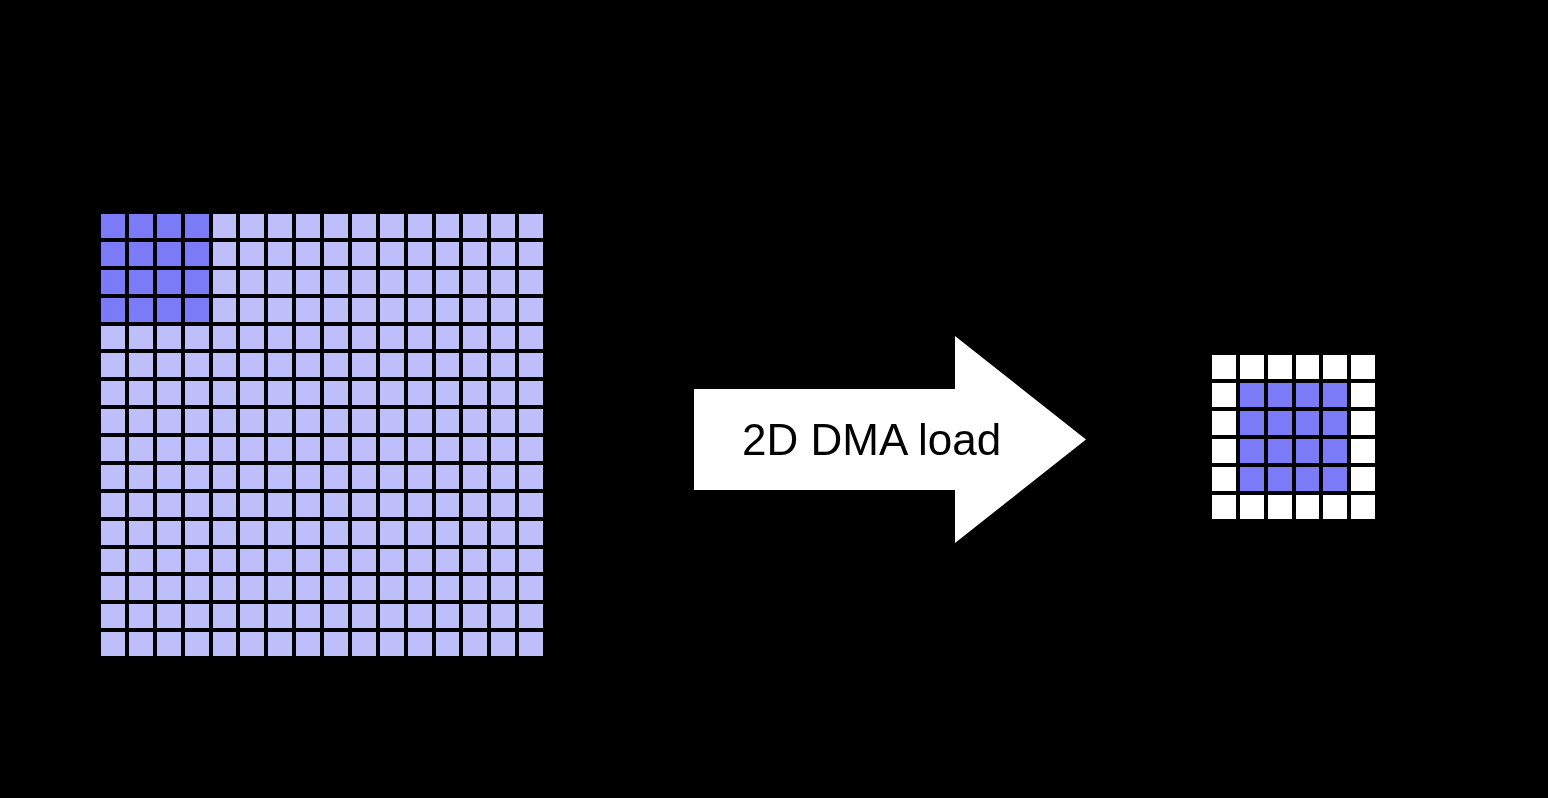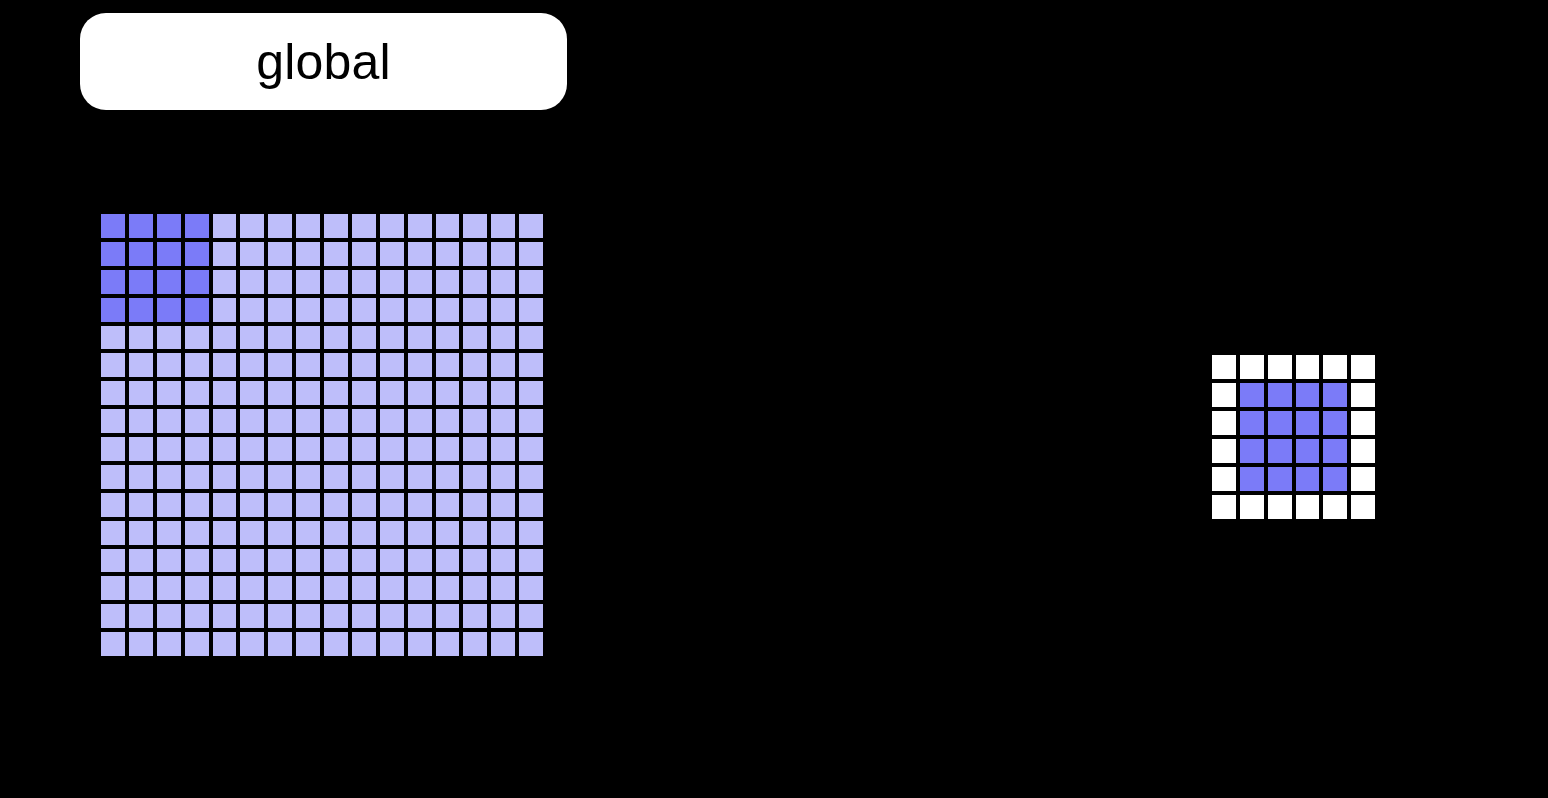--- a/index.html
+++ b/index.html
@@ -104,317 +104,320 @@
     line-height: 1;
     white-space: nowrap;
     pointer-events: none;
   }
 </style>
 </head>
 <body>
 
 <div id="stage" style="background: rgb(0, 0, 0);">
 
-  <div class="pill" id="pill-global">
-    <span>global</span>
+
+
+  <div class="grid" id="grid-global">
+      <div class="cell" style="background: rgb(123, 123, 248);"></div>
+      <div class="cell" style="background: rgb(123, 123, 248);"></div>
+      <div class="cell" style="background: rgb(123, 123, 248);"></div>
+      <div class="cell" style="background: rgb(123, 123, 248);"></div>
+      <div class="cell" style="background: rgb(190, 190, 250);"></div>
+      <div class="cell" style="background: rgb(190, 190, 250);"></div>
+      <div class="cell" style="background: rgb(190, 190, 250);"></div>
+      <div class="cell" style="background: rgb(190, 190, 250);"></div>
+      <div class="cell" style="background: rgb(190, 190, 250);"></div>
+      <div class="cell" style="background: rgb(190, 190, 250);"></div>
+      <div class="cell" style="background: rgb(190, 190, 250);"></div>
+      <div class="cell" style="background: rgb(190, 190, 250);"></div>
+      <div class="cell" style="background: rgb(190, 190, 250);"></div>
+      <div class="cell" style="background: rgb(190, 190, 250);"></div>
+      <div class="cell" style="background: rgb(190, 190, 250);"></div>
+      <div class="cell" style="background: rgb(190, 190, 250);"></div>
+      <div class="cell" style="background: rgb(123, 123, 248);"></div>
+      <div class="cell" style="background: rgb(123, 123, 248);"></div>
+      <div class="cell" style="background: rgb(123, 123, 248);"></div>
+      <div class="cell" style="background: rgb(123, 123, 248);"></div>
+      <div class="cell" style="background: rgb(190, 190, 250);"></div>
+      <div class="cell" style="background: rgb(190, 190, 250);"></div>
+      <div class="cell" style="background: rgb(190, 190, 250);"></div>
+      <div class="cell" style="background: rgb(190, 190, 250);"></div>
+      <div class="cell" style="background: rgb(190, 190, 250);"></div>
+      <div class="cell" style="background: rgb(190, 190, 250);"></div>
+      <div class="cell" style="background: rgb(190, 190, 250);"></div>
+      <div class="cell" style="background: rgb(190, 190, 250);"></div>
+      <div class="cell" style="background: rgb(190, 190, 250);"></div>
+      <div class="cell" style="background: rgb(190, 190, 250);"></div>
+      <div class="cell" style="background: rgb(190, 190, 250);"></div>
+      <div class="cell" style="background: rgb(190, 190, 250);"></div>
+      <div class="cell" style="background: rgb(123, 123, 248);"></div>
+      <div class="cell" style="background: rgb(123, 123, 248);"></div>
+      <div class="cell" style="background: rgb(123, 123, 248);"></div>
+      <div class="cell" style="background: rgb(123, 123, 248);"></div>
+      <div class="cell" style="background: rgb(190, 190, 250);"></div>
+      <div class="cell" style="background: rgb(190, 190, 250);"></div>
+      <div class="cell" style="background: rgb(190, 190, 250);"></div>
+      <div class="cell" style="background: rgb(190, 190, 250);"></div>
+      <div class="cell" style="background: rgb(190, 190, 250);"></div>
+      <div class="cell" style="background: rgb(190, 190, 250);"></div>
+      <div class="cell" style="background: rgb(190, 190, 250);"></div>
+      <div class="cell" style="background: rgb(190, 190, 250);"></div>
+      <div class="cell" style="background: rgb(190, 190, 250);"></div>
+      <div class="cell" style="background: rgb(190, 190, 250);"></div>
+      <div class="cell" style="background: rgb(190, 190, 250);"></div>
+      <div class="cell" style="background: rgb(190, 190, 250);"></div>
+      <div class="cell" style="background: rgb(123, 123, 248);"></div>
+      <div class="cell" style="background: rgb(123, 123, 248);"></div>
+      <div class="cell" style="background: rgb(123, 123, 248);"></div>
+      <div class="cell" style="background: rgb(123, 123, 248);"></div>
+      <div class="cell" style="background: rgb(190, 190, 250);"></div>
+      <div class="cell" style="background: rgb(190, 190, 250);"></div>
+      <div class="cell" style="background: rgb(190, 190, 250);"></div>
+      <div class="cell" style="background: rgb(190, 190, 250);"></div>
+      <div class="cell" style="background: rgb(190, 190, 250);"></div>
+      <div class="cell" style="background: rgb(190, 190, 250);"></div>
+      <div class="cell" style="background: rgb(190, 190, 250);"></div>
+      <div class="cell" style="background: rgb(190, 190, 250);"></div>
+      <div class="cell" style="background: rgb(190, 190, 250);"></div>
+      <div class="cell" style="background: rgb(190, 190, 250);"></div>
+      <div class="cell" style="background: rgb(190, 190, 250);"></div>
+      <div class="cell" style="background: rgb(190, 190, 250);"></div>
+      <div class="cell" style="background: rgb(190, 190, 250);"></div>
+      <div class="cell" style="background: rgb(190, 190, 250);"></div>
+      <div class="cell" style="background: rgb(190, 190, 250);"></div>
+      <div class="cell" style="background: rgb(190, 190, 250);"></div>
+      <div class="cell" style="background: rgb(190, 190, 250);"></div>
+      <div class="cell" style="background: rgb(190, 190, 250);"></div>
+      <div class="cell" style="background: rgb(190, 190, 250);"></div>
+      <div class="cell" style="background: rgb(190, 190, 250);"></div>
+      <div class="cell" style="background: rgb(190, 190, 250);"></div>
+      <div class="cell" style="background: rgb(190, 190, 250);"></div>
+      <div class="cell" style="background: rgb(190, 190, 250);"></div>
+      <div class="cell" style="background: rgb(190, 190, 250);"></div>
+      <div class="cell" style="background: rgb(190, 190, 250);"></div>
+      <div class="cell" style="background: rgb(190, 190, 250);"></div>
+      <div class="cell" style="background: rgb(190, 190, 250);"></div>
+      <div class="cell" style="background: rgb(190, 190, 250);"></div>
+      <div class="cell" style="background: rgb(190, 190, 250);"></div>
+      <div class="cell" style="background: rgb(190, 190, 250);"></div>
+      <div class="cell" style="background: rgb(190, 190, 250);"></div>
+      <div class="cell" style="background: rgb(190, 190, 250);"></div>
+      <div class="cell" style="background: rgb(190, 190, 250);"></div>
+      <div class="cell" style="background: rgb(190, 190, 250);"></div>
+      <div class="cell" style="background: rgb(190, 190, 250);"></div>
+      <div class="cell" style="background: rgb(190, 190, 250);"></div>
+      <div class="cell" style="background: rgb(190, 190, 250);"></div>
+      <div class="cell" style="background: rgb(190, 190, 250);"></div>
+      <div class="cell" style="background: rgb(190, 190, 250);"></div>
+      <div class="cell" style="background: rgb(190, 190, 250);"></div>
+      <div class="cell" style="background: rgb(190, 190, 250);"></div>
+      <div class="cell" style="background: rgb(190, 190, 250);"></div>
+      <div class="cell" style="background: rgb(190, 190, 250);"></div>
+      <div class="cell" style="background: rgb(190, 190, 250);"></div>
+      <div class="cell" style="background: rgb(190, 190, 250);"></div>
+      <div class="cell" style="background: rgb(190, 190, 250);"></div>
+      <div class="cell" style="background: rgb(190, 190, 250);"></div>
+      <div class="cell" style="background: rgb(190, 190, 250);"></div>
+      <div class="cell" style="background: rgb(190, 190, 250);"></div>
+      <div class="cell" style="background: rgb(190, 190, 250);"></div>
+      <div class="cell" style="background: rgb(190, 190, 250);"></div>
+      <div class="cell" style="background: rgb(190, 190, 250);"></div>
+      <div class="cell" style="background: rgb(190, 190, 250);"></div>
+      <div class="cell" style="background: rgb(190, 190, 250);"></div>
+      <div class="cell" style="background: rgb(190, 190, 250);"></div>
+      <div class="cell" style="background: rgb(190, 190, 250);"></div>
+      <div class="cell" style="background: rgb(190, 190, 250);"></div>
+      <div class="cell" style="background: rgb(190, 190, 250);"></div>
+      <div class="cell" style="background: rgb(190, 190, 250);"></div>
+      <div class="cell" style="background: rgb(190, 190, 250);"></div>
+      <div class="cell" style="background: rgb(190, 190, 250);"></div>
+      <div class="cell" style="background: rgb(190, 190, 250);"></div>
+      <div class="cell" style="background: rgb(190, 190, 250);"></div>
+      <div class="cell" style="background: rgb(190, 190, 250);"></div>
+      <div class="cell" style="background: rgb(190, 190, 250);"></div>
+      <div class="cell" style="background: rgb(190, 190, 250);"></div>
+      <div class="cell" style="background: rgb(190, 190, 250);"></div>
+      <div class="cell" style="background: rgb(190, 190, 250);"></div>
+      <div class="cell" style="background: rgb(190, 190, 250);"></div>
+      <div class="cell" style="background: rgb(190, 190, 250);"></div>
+      <div class="cell" style="background: rgb(190, 190, 250);"></div>
+      <div class="cell" style="background: rgb(190, 190, 250);"></div>
+      <div class="cell" style="background: rgb(190, 190, 250);"></div>
+      <div class="cell" style="background: rgb(190, 190, 250);"></div>
+      <div class="cell" style="background: rgb(190, 190, 250);"></div>
+      <div class="cell" style="background: rgb(190, 190, 250);"></div>
+      <div class="cell" style="background: rgb(190, 190, 250);"></div>
+      <div class="cell" style="background: rgb(190, 190, 250);"></div>
+      <div class="cell" style="background: rgb(190, 190, 250);"></div>
+      <div class="cell" style="background: rgb(190, 190, 250);"></div>
+      <div class="cell" style="background: rgb(190, 190, 250);"></div>
+      <div class="cell" style="background: rgb(190, 190, 250);"></div>
+      <div class="cell" style="background: rgb(190, 190, 250);"></div>
+      <div class="cell" style="background: rgb(190, 190, 250);"></div>
+      <div class="cell" style="background: rgb(190, 190, 250);"></div>
+      <div class="cell" style="background: rgb(190, 190, 250);"></div>
+      <div class="cell" style="background: rgb(190, 190, 250);"></div>
+      <div class="cell" style="background: rgb(190, 190, 250);"></div>
+      <div class="cell" style="background: rgb(190, 190, 250);"></div>
+      <div class="cell" style="background: rgb(190, 190, 250);"></div>
+      <div class="cell" style="background: rgb(190, 190, 250);"></div>
+      <div class="cell" style="background: rgb(190, 190, 250);"></div>
+      <div class="cell" style="background: rgb(190, 190, 250);"></div>
+      <div class="cell" style="background: rgb(190, 190, 250);"></div>
+      <div class="cell" style="background: rgb(190, 190, 250);"></div>
+      <div class="cell" style="background: rgb(190, 190, 250);"></div>
+      <div class="cell" style="background: rgb(190, 190, 250);"></div>
+      <div class="cell" style="background: rgb(190, 190, 250);"></div>
+      <div class="cell" style="background: rgb(190, 190, 250);"></div>
+      <div class="cell" style="background: rgb(190, 190, 250);"></div>
+      <div class="cell" style="background: rgb(190, 190, 250);"></div>
+      <div class="cell" style="background: rgb(190, 190, 250);"></div>
+      <div class="cell" style="background: rgb(190, 190, 250);"></div>
+      <div class="cell" style="background: rgb(190, 190, 250);"></div>
+      <div class="cell" style="background: rgb(190, 190, 250);"></div>
+      <div class="cell" style="background: rgb(190, 190, 250);"></div>
+      <div class="cell" style="background: rgb(190, 190, 250);"></div>
+      <div class="cell" style="background: rgb(190, 190, 250);"></div>
+      <div class="cell" style="background: rgb(190, 190, 250);"></div>
+      <div class="cell" style="background: rgb(190, 190, 250);"></div>
+      <div class="cell" style="background: rgb(190, 190, 250);"></div>
+      <div class="cell" style="background: rgb(190, 190, 250);"></div>
+      <div class="cell" style="background: rgb(190, 190, 250);"></div>
+      <div class="cell" style="background: rgb(190, 190, 250);"></div>
+      <div class="cell" style="background: rgb(190, 190, 250);"></div>
+      <div class="cell" style="background: rgb(190, 190, 250);"></div>
+      <div class="cell" style="background: rgb(190, 190, 250);"></div>
+      <div class="cell" style="background: rgb(190, 190, 250);"></div>
+      <div class="cell" style="background: rgb(190, 190, 250);"></div>
+      <div class="cell" style="background: rgb(190, 190, 250);"></div>
+      <div class="cell" style="background: rgb(190, 190, 250);"></div>
+      <div class="cell" style="background: rgb(190, 190, 250);"></div>
+      <div class="cell" style="background: rgb(190, 190, 250);"></div>
+      <div class="cell" style="background: rgb(190, 190, 250);"></div>
+      <div class="cell" style="background: rgb(190, 190, 250);"></div>
+      <div class="cell" style="background: rgb(190, 190, 250);"></div>
+      <div class="cell" style="background: rgb(190, 190, 250);"></div>
+      <div class="cell" style="background: rgb(190, 190, 250);"></div>
+      <div class="cell" style="background: rgb(190, 190, 250);"></div>
+      <div class="cell" style="background: rgb(190, 190, 250);"></div>
+      <div class="cell" style="background: rgb(190, 190, 250);"></div>
+      <div class="cell" style="background: rgb(190, 190, 250);"></div>
+      <div class="cell" style="background: rgb(190, 190, 250);"></div>
+      <div class="cell" style="background: rgb(190, 190, 250);"></div>
+      <div class="cell" style="background: rgb(190, 190, 250);"></div>
+      <div class="cell" style="background: rgb(190, 190, 250);"></div>
+      <div class="cell" style="background: rgb(190, 190, 250);"></div>
+      <div class="cell" style="background: rgb(190, 190, 250);"></div>
+      <div class="cell" style="background: rgb(190, 190, 250);"></div>
+      <div class="cell" style="background: rgb(190, 190, 250);"></div>
+      <div class="cell" style="background: rgb(190, 190, 250);"></div>
+      <div class="cell" style="background: rgb(190, 190, 250);"></div>
+      <div class="cell" style="background: rgb(190, 190, 250);"></div>
+      <div class="cell" style="background: rgb(190, 190, 250);"></div>
+      <div class="cell" style="background: rgb(190, 190, 250);"></div>
+      <div class="cell" style="background: rgb(190, 190, 250);"></div>
+      <div class="cell" style="background: rgb(190, 190, 250);"></div>
+      <div class="cell" style="background: rgb(190, 190, 250);"></div>
+      <div class="cell" style="background: rgb(190, 190, 250);"></div>
+      <div class="cell" style="background: rgb(190, 190, 250);"></div>
+      <div class="cell" style="background: rgb(190, 190, 250);"></div>
+      <div class="cell" style="background: rgb(190, 190, 250);"></div>
+      <div class="cell" style="background: rgb(190, 190, 250);"></div>
+      <div class="cell" style="background: rgb(190, 190, 250);"></div>
+      <div class="cell" style="background: rgb(190, 190, 250);"></div>
+      <div class="cell" style="background: rgb(190, 190, 250);"></div>
+      <div class="cell" style="background: rgb(190, 190, 250);"></div>
+      <div class="cell" style="background: rgb(190, 190, 250);"></div>
+      <div class="cell" style="background: rgb(190, 190, 250);"></div>
+      <div class="cell" style="background: rgb(190, 190, 250);"></div>
+      <div class="cell" style="background: rgb(190, 190, 250);"></div>
+      <div class="cell" style="background: rgb(190, 190, 250);"></div>
+      <div class="cell" style="background: rgb(190, 190, 250);"></div>
+      <div class="cell" style="background: rgb(190, 190, 250);"></div>
+      <div class="cell" style="background: rgb(190, 190, 250);"></div>
+      <div class="cell" style="background: rgb(190, 190, 250);"></div>
+      <div class="cell" style="background: rgb(190, 190, 250);"></div>
+      <div class="cell" style="background: rgb(190, 190, 250);"></div>
+      <div class="cell" style="background: rgb(190, 190, 250);"></div>
+      <div class="cell" style="background: rgb(190, 190, 250);"></div>
+      <div class="cell" style="background: rgb(190, 190, 250);"></div>
+      <div class="cell" style="background: rgb(190, 190, 250);"></div>
+      <div class="cell" style="background: rgb(190, 190, 250);"></div>
+      <div class="cell" style="background: rgb(190, 190, 250);"></div>
+      <div class="cell" style="background: rgb(190, 190, 250);"></div>
+      <div class="cell" style="background: rgb(190, 190, 250);"></div>
+      <div class="cell" style="background: rgb(190, 190, 250);"></div>
+      <div class="cell" style="background: rgb(190, 190, 250);"></div>
+      <div class="cell" style="background: rgb(190, 190, 250);"></div>
+      <div class="cell" style="background: rgb(190, 190, 250);"></div>
+      <div class="cell" style="background: rgb(190, 190, 250);"></div>
+      <div class="cell" style="background: rgb(190, 190, 250);"></div>
+      <div class="cell" style="background: rgb(190, 190, 250);"></div>
+      <div class="cell" style="background: rgb(190, 190, 250);"></div>
+      <div class="cell" style="background: rgb(190, 190, 250);"></div>
+      <div class="cell" style="background: rgb(190, 190, 250);"></div>
+      <div class="cell" style="background: rgb(190, 190, 250);"></div>
+      <div class="cell" style="background: rgb(190, 190, 250);"></div>
+      <div class="cell" style="background: rgb(190, 190, 250);"></div>
+      <div class="cell" style="background: rgb(190, 190, 250);"></div>
+      <div class="cell" style="background: rgb(190, 190, 250);"></div>
+      <div class="cell" style="background: rgb(190, 190, 250);"></div>
+      <div class="cell" style="background: rgb(190, 190, 250);"></div>
+      <div class="cell" style="background: rgb(190, 190, 250);"></div>
+      <div class="cell" style="background: rgb(190, 190, 250);"></div>
+      <div class="cell" style="background: rgb(190, 190, 250);"></div>
+      <div class="cell" style="background: rgb(190, 190, 250);"></div>
+      <div class="cell" style="background: rgb(190, 190, 250);"></div>
+      <div class="cell" style="background: rgb(190, 190, 250);"></div>
+      <div class="cell" style="background: rgb(190, 190, 250);"></div>
+      <div class="cell" style="background: rgb(190, 190, 250);"></div>
+      <div class="cell" style="background: rgb(190, 190, 250);"></div>
+      <div class="cell" style="background: rgb(190, 190, 250);"></div>
+      <div class="cell" style="background: rgb(190, 190, 250);"></div>
+    </div>
+
+  <div id="arrow-wrap">
+    <svg viewBox="0 0 392 207" preserveAspectRatio="none">
+      <polygon id="arrow-shape" points="0,53 261,53 261,0 392,103.5 261,207 261,154 0,154" fill="#ffffff"></polygon>
+    </svg>
+    <div id="arrow-label" style="color: rgb(0, 0, 0);">2D DMA load</div>
   </div>
 
-
-  <div class="grid" id="grid-global">
-      <div class="cell" style="background: rgb(123, 123, 248);"></div>
-      <div class="cell" style="background: rgb(123, 123, 248);"></div>
-      <div class="cell" style="background: rgb(123, 123, 248);"></div>
-      <div class="cell" style="background: rgb(123, 123, 248);"></div>
-      <div class="cell" style="background: rgb(190, 190, 250);"></div>
-      <div class="cell" style="background: rgb(190, 190, 250);"></div>
-      <div class="cell" style="background: rgb(190, 190, 250);"></div>
-      <div class="cell" style="background: rgb(190, 190, 250);"></div>
-      <div class="cell" style="background: rgb(190, 190, 250);"></div>
-      <div class="cell" style="background: rgb(190, 190, 250);"></div>
-      <div class="cell" style="background: rgb(190, 190, 250);"></div>
-      <div class="cell" style="background: rgb(190, 190, 250);"></div>
-      <div class="cell" style="background: rgb(190, 190, 250);"></div>
-      <div class="cell" style="background: rgb(190, 190, 250);"></div>
-      <div class="cell" style="background: rgb(190, 190, 250);"></div>
-      <div class="cell" style="background: rgb(190, 190, 250);"></div>
-      <div class="cell" style="background: rgb(123, 123, 248);"></div>
-      <div class="cell" style="background: rgb(123, 123, 248);"></div>
-      <div class="cell" style="background: rgb(123, 123, 248);"></div>
-      <div class="cell" style="background: rgb(123, 123, 248);"></div>
-      <div class="cell" style="background: rgb(190, 190, 250);"></div>
-      <div class="cell" style="background: rgb(190, 190, 250);"></div>
-      <div class="cell" style="background: rgb(190, 190, 250);"></div>
-      <div class="cell" style="background: rgb(190, 190, 250);"></div>
-      <div class="cell" style="background: rgb(190, 190, 250);"></div>
-      <div class="cell" style="background: rgb(190, 190, 250);"></div>
-      <div class="cell" style="background: rgb(190, 190, 250);"></div>
-      <div class="cell" style="background: rgb(190, 190, 250);"></div>
-      <div class="cell" style="background: rgb(190, 190, 250);"></div>
-      <div class="cell" style="background: rgb(190, 190, 250);"></div>
-      <div class="cell" style="background: rgb(190, 190, 250);"></div>
-      <div class="cell" style="background: rgb(190, 190, 250);"></div>
-      <div class="cell" style="background: rgb(123, 123, 248);"></div>
-      <div class="cell" style="background: rgb(123, 123, 248);"></div>
-      <div class="cell" style="background: rgb(123, 123, 248);"></div>
-      <div class="cell" style="background: rgb(123, 123, 248);"></div>
-      <div class="cell" style="background: rgb(190, 190, 250);"></div>
-      <div class="cell" style="background: rgb(190, 190, 250);"></div>
-      <div class="cell" style="background: rgb(190, 190, 250);"></div>
-      <div class="cell" style="background: rgb(190, 190, 250);"></div>
-      <div class="cell" style="background: rgb(190, 190, 250);"></div>
-      <div class="cell" style="background: rgb(190, 190, 250);"></div>
-      <div class="cell" style="background: rgb(190, 190, 250);"></div>
-      <div class="cell" style="background: rgb(190, 190, 250);"></div>
-      <div class="cell" style="background: rgb(190, 190, 250);"></div>
-      <div class="cell" style="background: rgb(190, 190, 250);"></div>
-      <div class="cell" style="background: rgb(190, 190, 250);"></div>
-      <div class="cell" style="background: rgb(190, 190, 250);"></div>
-      <div class="cell" style="background: rgb(123, 123, 248);"></div>
-      <div class="cell" style="background: rgb(123, 123, 248);"></div>
-      <div class="cell" style="background: rgb(123, 123, 248);"></div>
-      <div class="cell" style="background: rgb(123, 123, 248);"></div>
-      <div class="cell" style="background: rgb(190, 190, 250);"></div>
-      <div class="cell" style="background: rgb(190, 190, 250);"></div>
-      <div class="cell" style="background: rgb(190, 190, 250);"></div>
-      <div class="cell" style="background: rgb(190, 190, 250);"></div>
-      <div class="cell" style="background: rgb(190, 190, 250);"></div>
-      <div class="cell" style="background: rgb(190, 190, 250);"></div>
-      <div class="cell" style="background: rgb(190, 190, 250);"></div>
-      <div class="cell" style="background: rgb(190, 190, 250);"></div>
-      <div class="cell" style="background: rgb(190, 190, 250);"></div>
-      <div class="cell" style="background: rgb(190, 190, 250);"></div>
-      <div class="cell" style="background: rgb(190, 190, 250);"></div>
-      <div class="cell" style="background: rgb(190, 190, 250);"></div>
-      <div class="cell" style="background: rgb(190, 190, 250);"></div>
-      <div class="cell" style="background: rgb(190, 190, 250);"></div>
-      <div class="cell" style="background: rgb(190, 190, 250);"></div>
-      <div class="cell" style="background: rgb(190, 190, 250);"></div>
-      <div class="cell" style="background: rgb(190, 190, 250);"></div>
-      <div class="cell" style="background: rgb(190, 190, 250);"></div>
-      <div class="cell" style="background: rgb(190, 190, 250);"></div>
-      <div class="cell" style="background: rgb(190, 190, 250);"></div>
-      <div class="cell" style="background: rgb(190, 190, 250);"></div>
-      <div class="cell" style="background: rgb(190, 190, 250);"></div>
-      <div class="cell" style="background: rgb(190, 190, 250);"></div>
-      <div class="cell" style="background: rgb(190, 190, 250);"></div>
-      <div class="cell" style="background: rgb(190, 190, 250);"></div>
-      <div class="cell" style="background: rgb(190, 190, 250);"></div>
-      <div class="cell" style="background: rgb(190, 190, 250);"></div>
-      <div class="cell" style="background: rgb(190, 190, 250);"></div>
-      <div class="cell" style="background: rgb(190, 190, 250);"></div>
-      <div class="cell" style="background: rgb(190, 190, 250);"></div>
-      <div class="cell" style="background: rgb(190, 190, 250);"></div>
-      <div class="cell" style="background: rgb(190, 190, 250);"></div>
-      <div class="cell" style="background: rgb(190, 190, 250);"></div>
-      <div class="cell" style="background: rgb(190, 190, 250);"></div>
-      <div class="cell" style="background: rgb(190, 190, 250);"></div>
-      <div class="cell" style="background: rgb(190, 190, 250);"></div>
-      <div class="cell" style="background: rgb(190, 190, 250);"></div>
-      <div class="cell" style="background: rgb(190, 190, 250);"></div>
-      <div class="cell" style="background: rgb(190, 190, 250);"></div>
-      <div class="cell" style="background: rgb(190, 190, 250);"></div>
-      <div class="cell" style="background: rgb(190, 190, 250);"></div>
-      <div class="cell" style="background: rgb(190, 190, 250);"></div>
-      <div class="cell" style="background: rgb(190, 190, 250);"></div>
-      <div class="cell" style="background: rgb(190, 190, 250);"></div>
-      <div class="cell" style="background: rgb(190, 190, 250);"></div>
-      <div class="cell" style="background: rgb(190, 190, 250);"></div>
-      <div class="cell" style="background: rgb(190, 190, 250);"></div>
-      <div class="cell" style="background: rgb(190, 190, 250);"></div>
-      <div class="cell" style="background: rgb(190, 190, 250);"></div>
-      <div class="cell" style="background: rgb(190, 190, 250);"></div>
-      <div class="cell" style="background: rgb(190, 190, 250);"></div>
-      <div class="cell" style="background: rgb(190, 190, 250);"></div>
-      <div class="cell" style="background: rgb(190, 190, 250);"></div>
-      <div class="cell" style="background: rgb(190, 190, 250);"></div>
-      <div class="cell" style="background: rgb(190, 190, 250);"></div>
-      <div class="cell" style="background: rgb(190, 190, 250);"></div>
-      <div class="cell" style="background: rgb(190, 190, 250);"></div>
-      <div class="cell" style="background: rgb(190, 190, 250);"></div>
-      <div class="cell" style="background: rgb(190, 190, 250);"></div>
-      <div class="cell" style="background: rgb(190, 190, 250);"></div>
-      <div class="cell" style="background: rgb(190, 190, 250);"></div>
-      <div class="cell" style="background: rgb(190, 190, 250);"></div>
-      <div class="cell" style="background: rgb(190, 190, 250);"></div>
-      <div class="cell" style="background: rgb(190, 190, 250);"></div>
-      <div class="cell" style="background: rgb(190, 190, 250);"></div>
-      <div class="cell" style="background: rgb(190, 190, 250);"></div>
-      <div class="cell" style="background: rgb(190, 190, 250);"></div>
-      <div class="cell" style="background: rgb(190, 190, 250);"></div>
-      <div class="cell" style="background: rgb(190, 190, 250);"></div>
-      <div class="cell" style="background: rgb(190, 190, 250);"></div>
-      <div class="cell" style="background: rgb(190, 190, 250);"></div>
-      <div class="cell" style="background: rgb(190, 190, 250);"></div>
-      <div class="cell" style="background: rgb(190, 190, 250);"></div>
-      <div class="cell" style="background: rgb(190, 190, 250);"></div>
-      <div class="cell" style="background: rgb(190, 190, 250);"></div>
-      <div class="cell" style="background: rgb(190, 190, 250);"></div>
-      <div class="cell" style="background: rgb(190, 190, 250);"></div>
-      <div class="cell" style="background: rgb(190, 190, 250);"></div>
-      <div class="cell" style="background: rgb(190, 190, 250);"></div>
-      <div class="cell" style="background: rgb(190, 190, 250);"></div>
-      <div class="cell" style="background: rgb(190, 190, 250);"></div>
-      <div class="cell" style="background: rgb(190, 190, 250);"></div>
-      <div class="cell" style="background: rgb(190, 190, 250);"></div>
-      <div class="cell" style="background: rgb(190, 190, 250);"></div>
-      <div class="cell" style="background: rgb(190, 190, 250);"></div>
-      <div class="cell" style="background: rgb(190, 190, 250);"></div>
-      <div class="cell" style="background: rgb(190, 190, 250);"></div>
-      <div class="cell" style="background: rgb(190, 190, 250);"></div>
-      <div class="cell" style="background: rgb(190, 190, 250);"></div>
-      <div class="cell" style="background: rgb(190, 190, 250);"></div>
-      <div class="cell" style="background: rgb(190, 190, 250);"></div>
-      <div class="cell" style="background: rgb(190, 190, 250);"></div>
-      <div class="cell" style="background: rgb(190, 190, 250);"></div>
-      <div class="cell" style="background: rgb(190, 190, 250);"></div>
-      <div class="cell" style="background: rgb(190, 190, 250);"></div>
-      <div class="cell" style="background: rgb(190, 190, 250);"></div>
-      <div class="cell" style="background: rgb(190, 190, 250);"></div>
-      <div class="cell" style="background: rgb(190, 190, 250);"></div>
-      <div class="cell" style="background: rgb(190, 190, 250);"></div>
-      <div class="cell" style="background: rgb(190, 190, 250);"></div>
-      <div class="cell" style="background: rgb(190, 190, 250);"></div>
-      <div class="cell" style="background: rgb(190, 190, 250);"></div>
-      <div class="cell" style="background: rgb(190, 190, 250);"></div>
-      <div class="cell" style="background: rgb(190, 190, 250);"></div>
-      <div class="cell" style="background: rgb(190, 190, 250);"></div>
-      <div class="cell" style="background: rgb(190, 190, 250);"></div>
-      <div class="cell" style="background: rgb(190, 190, 250);"></div>
-      <div class="cell" style="background: rgb(190, 190, 250);"></div>
-      <div class="cell" style="background: rgb(190, 190, 250);"></div>
-      <div class="cell" style="background: rgb(190, 190, 250);"></div>
-      <div class="cell" style="background: rgb(190, 190, 250);"></div>
-      <div class="cell" style="background: rgb(190, 190, 250);"></div>
-      <div class="cell" style="background: rgb(190, 190, 250);"></div>
-      <div class="cell" style="background: rgb(190, 190, 250);"></div>
-      <div class="cell" style="background: rgb(190, 190, 250);"></div>
-      <div class="cell" style="background: rgb(190, 190, 250);"></div>
-      <div class="cell" style="background: rgb(190, 190, 250);"></div>
-      <div class="cell" style="background: rgb(190, 190, 250);"></div>
-      <div class="cell" style="background: rgb(190, 190, 250);"></div>
-      <div class="cell" style="background: rgb(190, 190, 250);"></div>
-      <div class="cell" style="background: rgb(190, 190, 250);"></div>
-      <div class="cell" style="background: rgb(190, 190, 250);"></div>
-      <div class="cell" style="background: rgb(190, 190, 250);"></div>
-      <div class="cell" style="background: rgb(190, 190, 250);"></div>
-      <div class="cell" style="background: rgb(190, 190, 250);"></div>
-      <div class="cell" style="background: rgb(190, 190, 250);"></div>
-      <div class="cell" style="background: rgb(190, 190, 250);"></div>
-      <div class="cell" style="background: rgb(190, 190, 250);"></div>
-      <div class="cell" style="background: rgb(190, 190, 250);"></div>
-      <div class="cell" style="background: rgb(190, 190, 250);"></div>
-      <div class="cell" style="background: rgb(190, 190, 250);"></div>
-      <div class="cell" style="background: rgb(190, 190, 250);"></div>
-      <div class="cell" style="background: rgb(190, 190, 250);"></div>
-      <div class="cell" style="background: rgb(190, 190, 250);"></div>
-      <div class="cell" style="background: rgb(190, 190, 250);"></div>
-      <div class="cell" style="background: rgb(190, 190, 250);"></div>
-      <div class="cell" style="background: rgb(190, 190, 250);"></div>
-      <div class="cell" style="background: rgb(190, 190, 250);"></div>
-      <div class="cell" style="background: rgb(190, 190, 250);"></div>
-      <div class="cell" style="background: rgb(190, 190, 250);"></div>
-      <div class="cell" style="background: rgb(190, 190, 250);"></div>
-      <div class="cell" style="background: rgb(190, 190, 250);"></div>
-      <div class="cell" style="background: rgb(190, 190, 250);"></div>
-      <div class="cell" style="background: rgb(190, 190, 250);"></div>
-      <div class="cell" style="background: rgb(190, 190, 250);"></div>
-      <div class="cell" style="background: rgb(190, 190, 250);"></div>
-      <div class="cell" style="background: rgb(190, 190, 250);"></div>
-      <div class="cell" style="background: rgb(190, 190, 250);"></div>
-      <div class="cell" style="background: rgb(190, 190, 250);"></div>
-      <div class="cell" style="background: rgb(190, 190, 250);"></div>
-      <div class="cell" style="background: rgb(190, 190, 250);"></div>
-      <div class="cell" style="background: rgb(190, 190, 250);"></div>
-      <div class="cell" style="background: rgb(190, 190, 250);"></div>
-      <div class="cell" style="background: rgb(190, 190, 250);"></div>
-      <div class="cell" style="background: rgb(190, 190, 250);"></div>
-      <div class="cell" style="background: rgb(190, 190, 250);"></div>
-      <div class="cell" style="background: rgb(190, 190, 250);"></div>
-      <div class="cell" style="background: rgb(190, 190, 250);"></div>
-      <div class="cell" style="background: rgb(190, 190, 250);"></div>
-      <div class="cell" style="background: rgb(190, 190, 250);"></div>
-      <div class="cell" style="background: rgb(190, 190, 250);"></div>
-      <div class="cell" style="background: rgb(190, 190, 250);"></div>
-      <div class="cell" style="background: rgb(190, 190, 250);"></div>
-      <div class="cell" style="background: rgb(190, 190, 250);"></div>
-      <div class="cell" style="background: rgb(190, 190, 250);"></div>
-      <div class="cell" style="background: rgb(190, 190, 250);"></div>
-      <div class="cell" style="background: rgb(190, 190, 250);"></div>
-      <div class="cell" style="background: rgb(190, 190, 250);"></div>
-      <div class="cell" style="background: rgb(190, 190, 250);"></div>
-      <div class="cell" style="background: rgb(190, 190, 250);"></div>
-      <div class="cell" style="background: rgb(190, 190, 250);"></div>
-      <div class="cell" style="background: rgb(190, 190, 250);"></div>
-      <div class="cell" style="background: rgb(190, 190, 250);"></div>
-      <div class="cell" style="background: rgb(190, 190, 250);"></div>
-      <div class="cell" style="background: rgb(190, 190, 250);"></div>
-      <div class="cell" style="background: rgb(190, 190, 250);"></div>
-      <div class="cell" style="background: rgb(190, 190, 250);"></div>
-      <div class="cell" style="background: rgb(190, 190, 250);"></div>
-      <div class="cell" style="background: rgb(190, 190, 250);"></div>
-      <div class="cell" style="background: rgb(190, 190, 250);"></div>
-      <div class="cell" style="background: rgb(190, 190, 250);"></div>
-      <div class="cell" style="background: rgb(190, 190, 250);"></div>
-      <div class="cell" style="background: rgb(190, 190, 250);"></div>
-      <div class="cell" style="background: rgb(190, 190, 250);"></div>
-      <div class="cell" style="background: rgb(190, 190, 250);"></div>
-      <div class="cell" style="background: rgb(190, 190, 250);"></div>
-      <div class="cell" style="background: rgb(190, 190, 250);"></div>
-      <div class="cell" style="background: rgb(190, 190, 250);"></div>
-      <div class="cell" style="background: rgb(190, 190, 250);"></div>
-      <div class="cell" style="background: rgb(190, 190, 250);"></div>
-      <div class="cell" style="background: rgb(190, 190, 250);"></div>
-      <div class="cell" style="background: rgb(190, 190, 250);"></div>
-      <div class="cell" style="background: rgb(190, 190, 250);"></div>
-      <div class="cell" style="background: rgb(190, 190, 250);"></div>
-      <div class="cell" style="background: rgb(190, 190, 250);"></div>
-      <div class="cell" style="background: rgb(190, 190, 250);"></div>
-      <div class="cell" style="background: rgb(190, 190, 250);"></div>
-      <div class="cell" style="background: rgb(190, 190, 250);"></div>
-      <div class="cell" style="background: rgb(190, 190, 250);"></div>
-      <div class="cell" style="background: rgb(190, 190, 250);"></div>
-      <div class="cell" style="background: rgb(190, 190, 250);"></div>
-      <div class="cell" style="background: rgb(190, 190, 250);"></div>
-      <div class="cell" style="background: rgb(190, 190, 250);"></div>
-      <div class="cell" style="background: rgb(190, 190, 250);"></div>
+  <div class="grid" id="grid-inp-scope">
+      <div class="cell" style="background: rgb(255, 255, 255);"></div>
+      <div class="cell" style="background: rgb(255, 255, 255);"></div>
+      <div class="cell" style="background: rgb(255, 255, 255);"></div>
+      <div class="cell" style="background: rgb(255, 255, 255);"></div>
+      <div class="cell" style="background: rgb(255, 255, 255);"></div>
+      <div class="cell" style="background: rgb(255, 255, 255);"></div>
+      <div class="cell" style="background: rgb(255, 255, 255);"></div>
+      <div class="cell" style="background: rgb(123, 123, 248);"></div>
+      <div class="cell" style="background: rgb(123, 123, 248);"></div>
+      <div class="cell" style="background: rgb(123, 123, 248);"></div>
+      <div class="cell" style="background: rgb(123, 123, 248);"></div>
+      <div class="cell" style="background: rgb(255, 255, 255);"></div>
+      <div class="cell" style="background: rgb(255, 255, 255);"></div>
+      <div class="cell" style="background: rgb(123, 123, 248);"></div>
+      <div class="cell" style="background: rgb(123, 123, 248);"></div>
+      <div class="cell" style="background: rgb(123, 123, 248);"></div>
+      <div class="cell" style="background: rgb(123, 123, 248);"></div>
+      <div class="cell" style="background: rgb(255, 255, 255);"></div>
+      <div class="cell" style="background: rgb(255, 255, 255);"></div>
+      <div class="cell" style="background: rgb(123, 123, 248);"></div>
+      <div class="cell" style="background: rgb(123, 123, 248);"></div>
+      <div class="cell" style="background: rgb(123, 123, 248);"></div>
+      <div class="cell" style="background: rgb(123, 123, 248);"></div>
+      <div class="cell" style="background: rgb(255, 255, 255);"></div>
+      <div class="cell" style="background: rgb(255, 255, 255);"></div>
+      <div class="cell" style="background: rgb(123, 123, 248);"></div>
+      <div class="cell" style="background: rgb(123, 123, 248);"></div>
+      <div class="cell" style="background: rgb(123, 123, 248);"></div>
+      <div class="cell" style="background: rgb(123, 123, 248);"></div>
+      <div class="cell" style="background: rgb(255, 255, 255);"></div>
+      <div class="cell" style="background: rgb(255, 255, 255);"></div>
+      <div class="cell" style="background: rgb(255, 255, 255);"></div>
+      <div class="cell" style="background: rgb(255, 255, 255);"></div>
+      <div class="cell" style="background: rgb(255, 255, 255);"></div>
+      <div class="cell" style="background: rgb(255, 255, 255);"></div>
+      <div class="cell" style="background: rgb(255, 255, 255);"></div>
     </div>
 
-
-  <div class="grid" id="grid-inp-scope">
-      <div class="cell" style="background: rgb(255, 255, 255);"></div>
-      <div class="cell" style="background: rgb(255, 255, 255);"></div>
-      <div class="cell" style="background: rgb(255, 255, 255);"></div>
-      <div class="cell" style="background: rgb(255, 255, 255);"></div>
-      <div class="cell" style="background: rgb(255, 255, 255);"></div>
-      <div class="cell" style="background: rgb(255, 255, 255);"></div>
-      <div class="cell" style="background: rgb(255, 255, 255);"></div>
-      <div class="cell" style="background: rgb(123, 123, 248);"></div>
-      <div class="cell" style="background: rgb(123, 123, 248);"></div>
-      <div class="cell" style="background: rgb(123, 123, 248);"></div>
-      <div class="cell" style="background: rgb(123, 123, 248);"></div>
-      <div class="cell" style="background: rgb(255, 255, 255);"></div>
-      <div class="cell" style="background: rgb(255, 255, 255);"></div>
-      <div class="cell" style="background: rgb(123, 123, 248);"></div>
-      <div class="cell" style="background: rgb(123, 123, 248);"></div>
-      <div class="cell" style="background: rgb(123, 123, 248);"></div>
-      <div class="cell" style="background: rgb(123, 123, 248);"></div>
-      <div class="cell" style="background: rgb(255, 255, 255);"></div>
-      <div class="cell" style="background: rgb(255, 255, 255);"></div>
-      <div class="cell" style="background: rgb(123, 123, 248);"></div>
-      <div class="cell" style="background: rgb(123, 123, 248);"></div>
-      <div class="cell" style="background: rgb(123, 123, 248);"></div>
-      <div class="cell" style="background: rgb(123, 123, 248);"></div>
-      <div class="cell" style="background: rgb(255, 255, 255);"></div>
-      <div class="cell" style="background: rgb(255, 255, 255);"></div>
-      <div class="cell" style="background: rgb(123, 123, 248);"></div>
-      <div class="cell" style="background: rgb(123, 123, 248);"></div>
-      <div class="cell" style="background: rgb(123, 123, 248);"></div>
-      <div class="cell" style="background: rgb(123, 123, 248);"></div>
-      <div class="cell" style="background: rgb(255, 255, 255);"></div>
-      <div class="cell" style="background: rgb(255, 255, 255);"></div>
-      <div class="cell" style="background: rgb(255, 255, 255);"></div>
-      <div class="cell" style="background: rgb(255, 255, 255);"></div>
-      <div class="cell" style="background: rgb(255, 255, 255);"></div>
-      <div class="cell" style="background: rgb(255, 255, 255);"></div>
-      <div class="cell" style="background: rgb(255, 255, 255);"></div>
-    </div>
-
 </div>
 
 </body></html>

